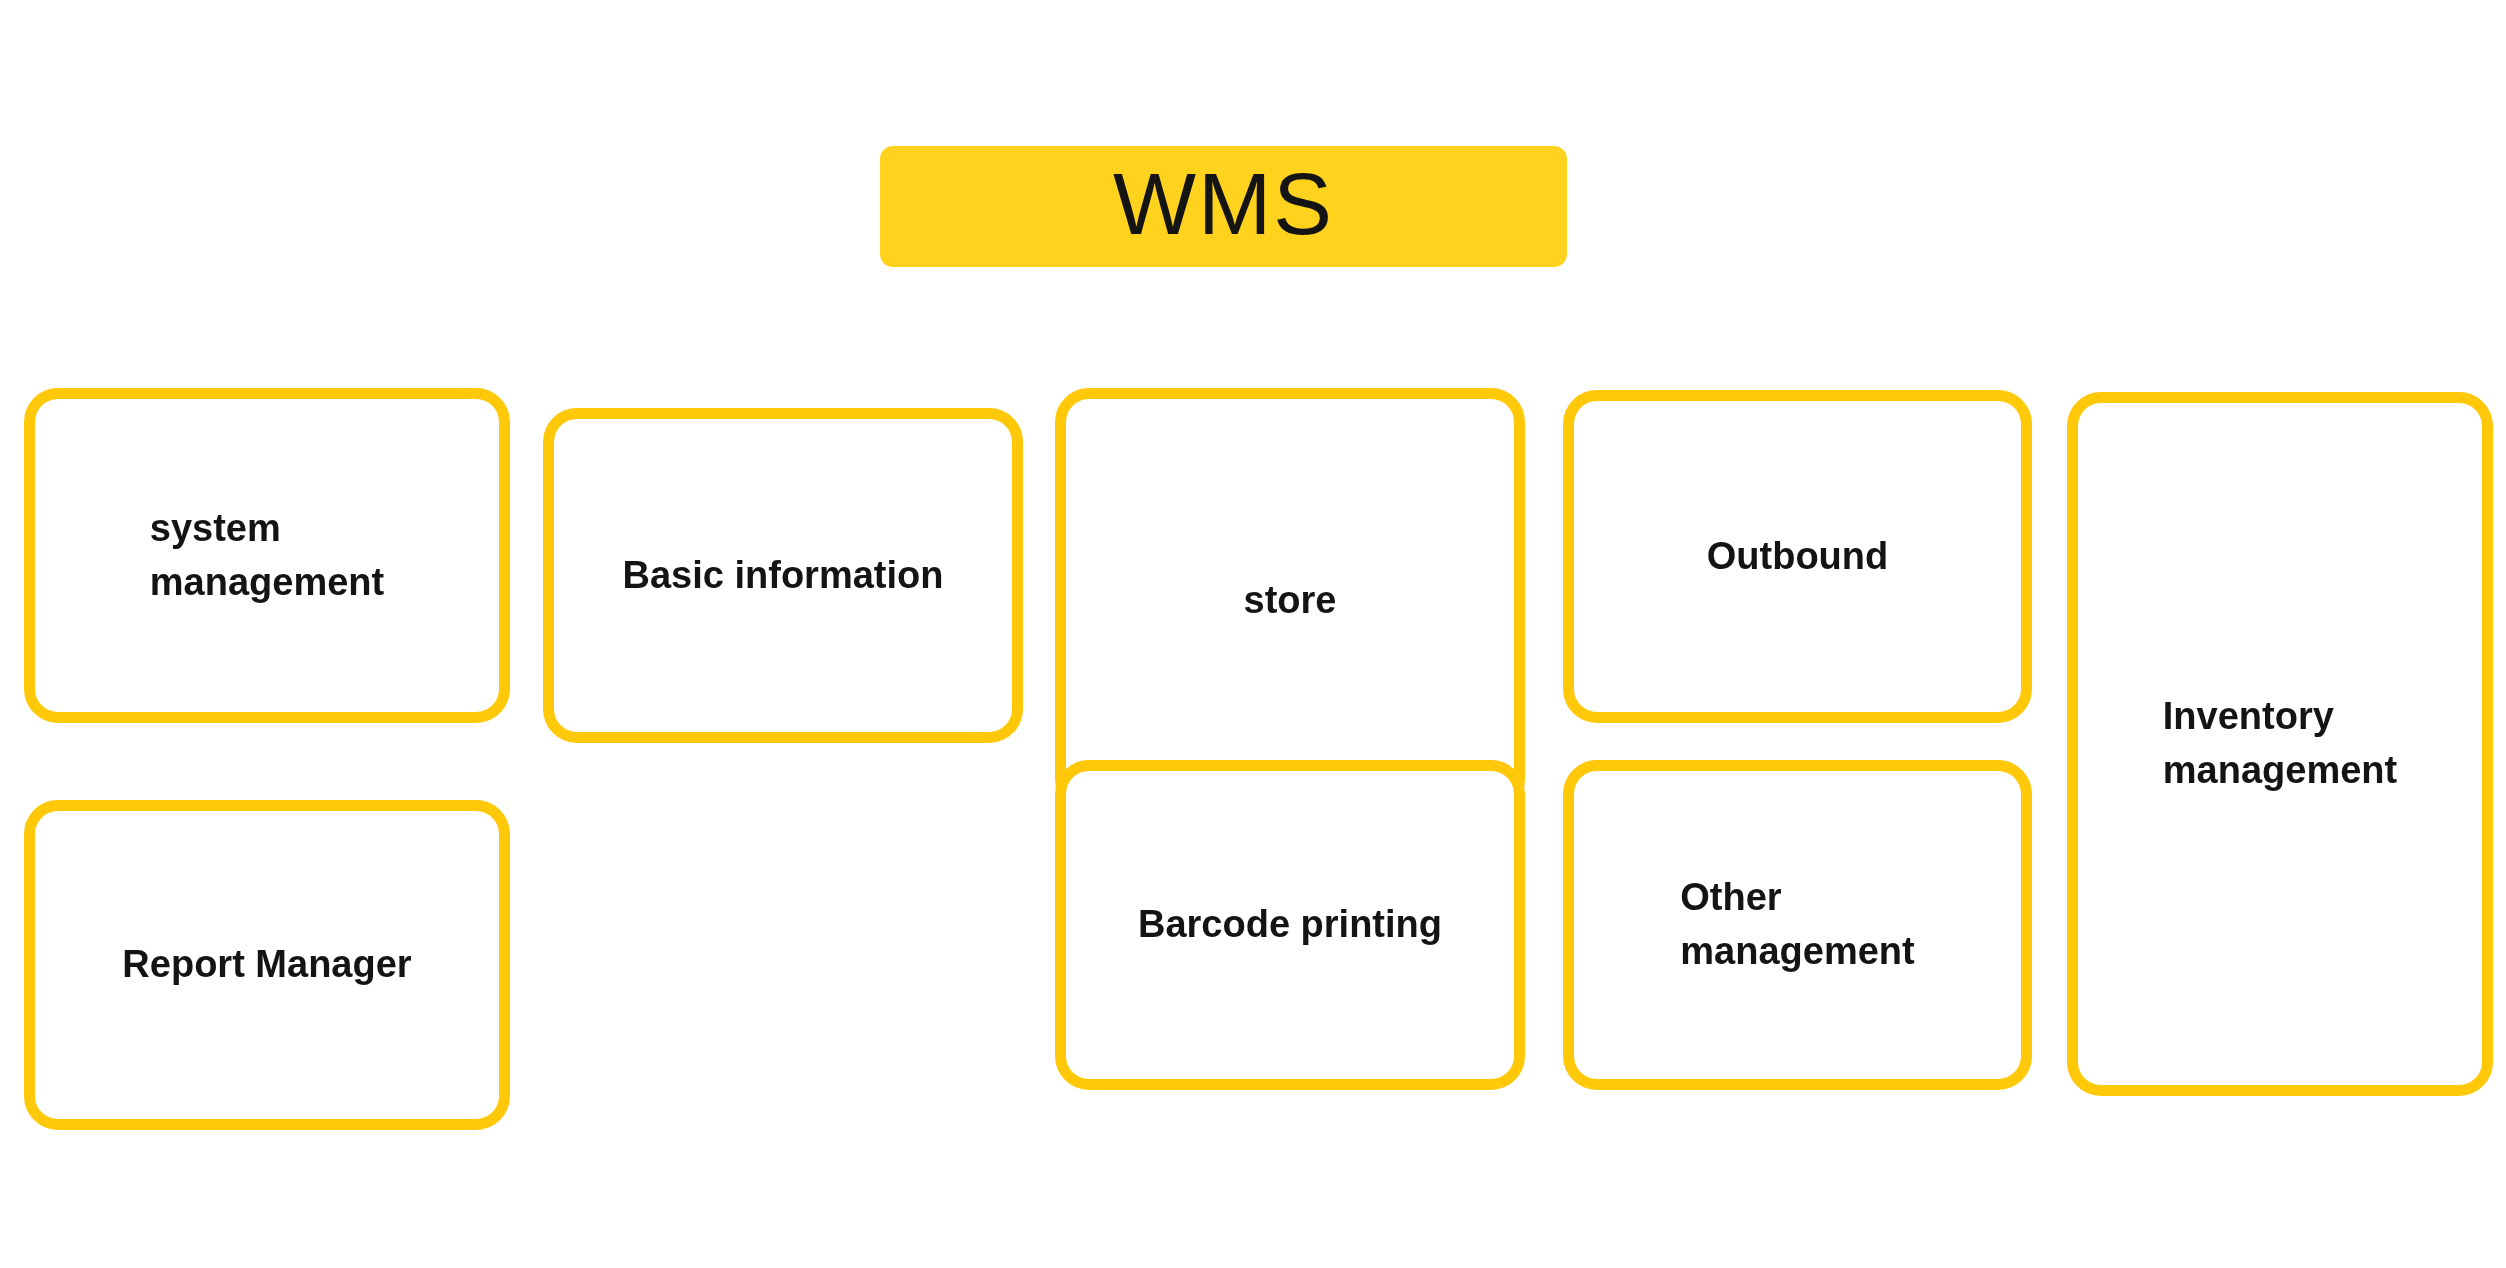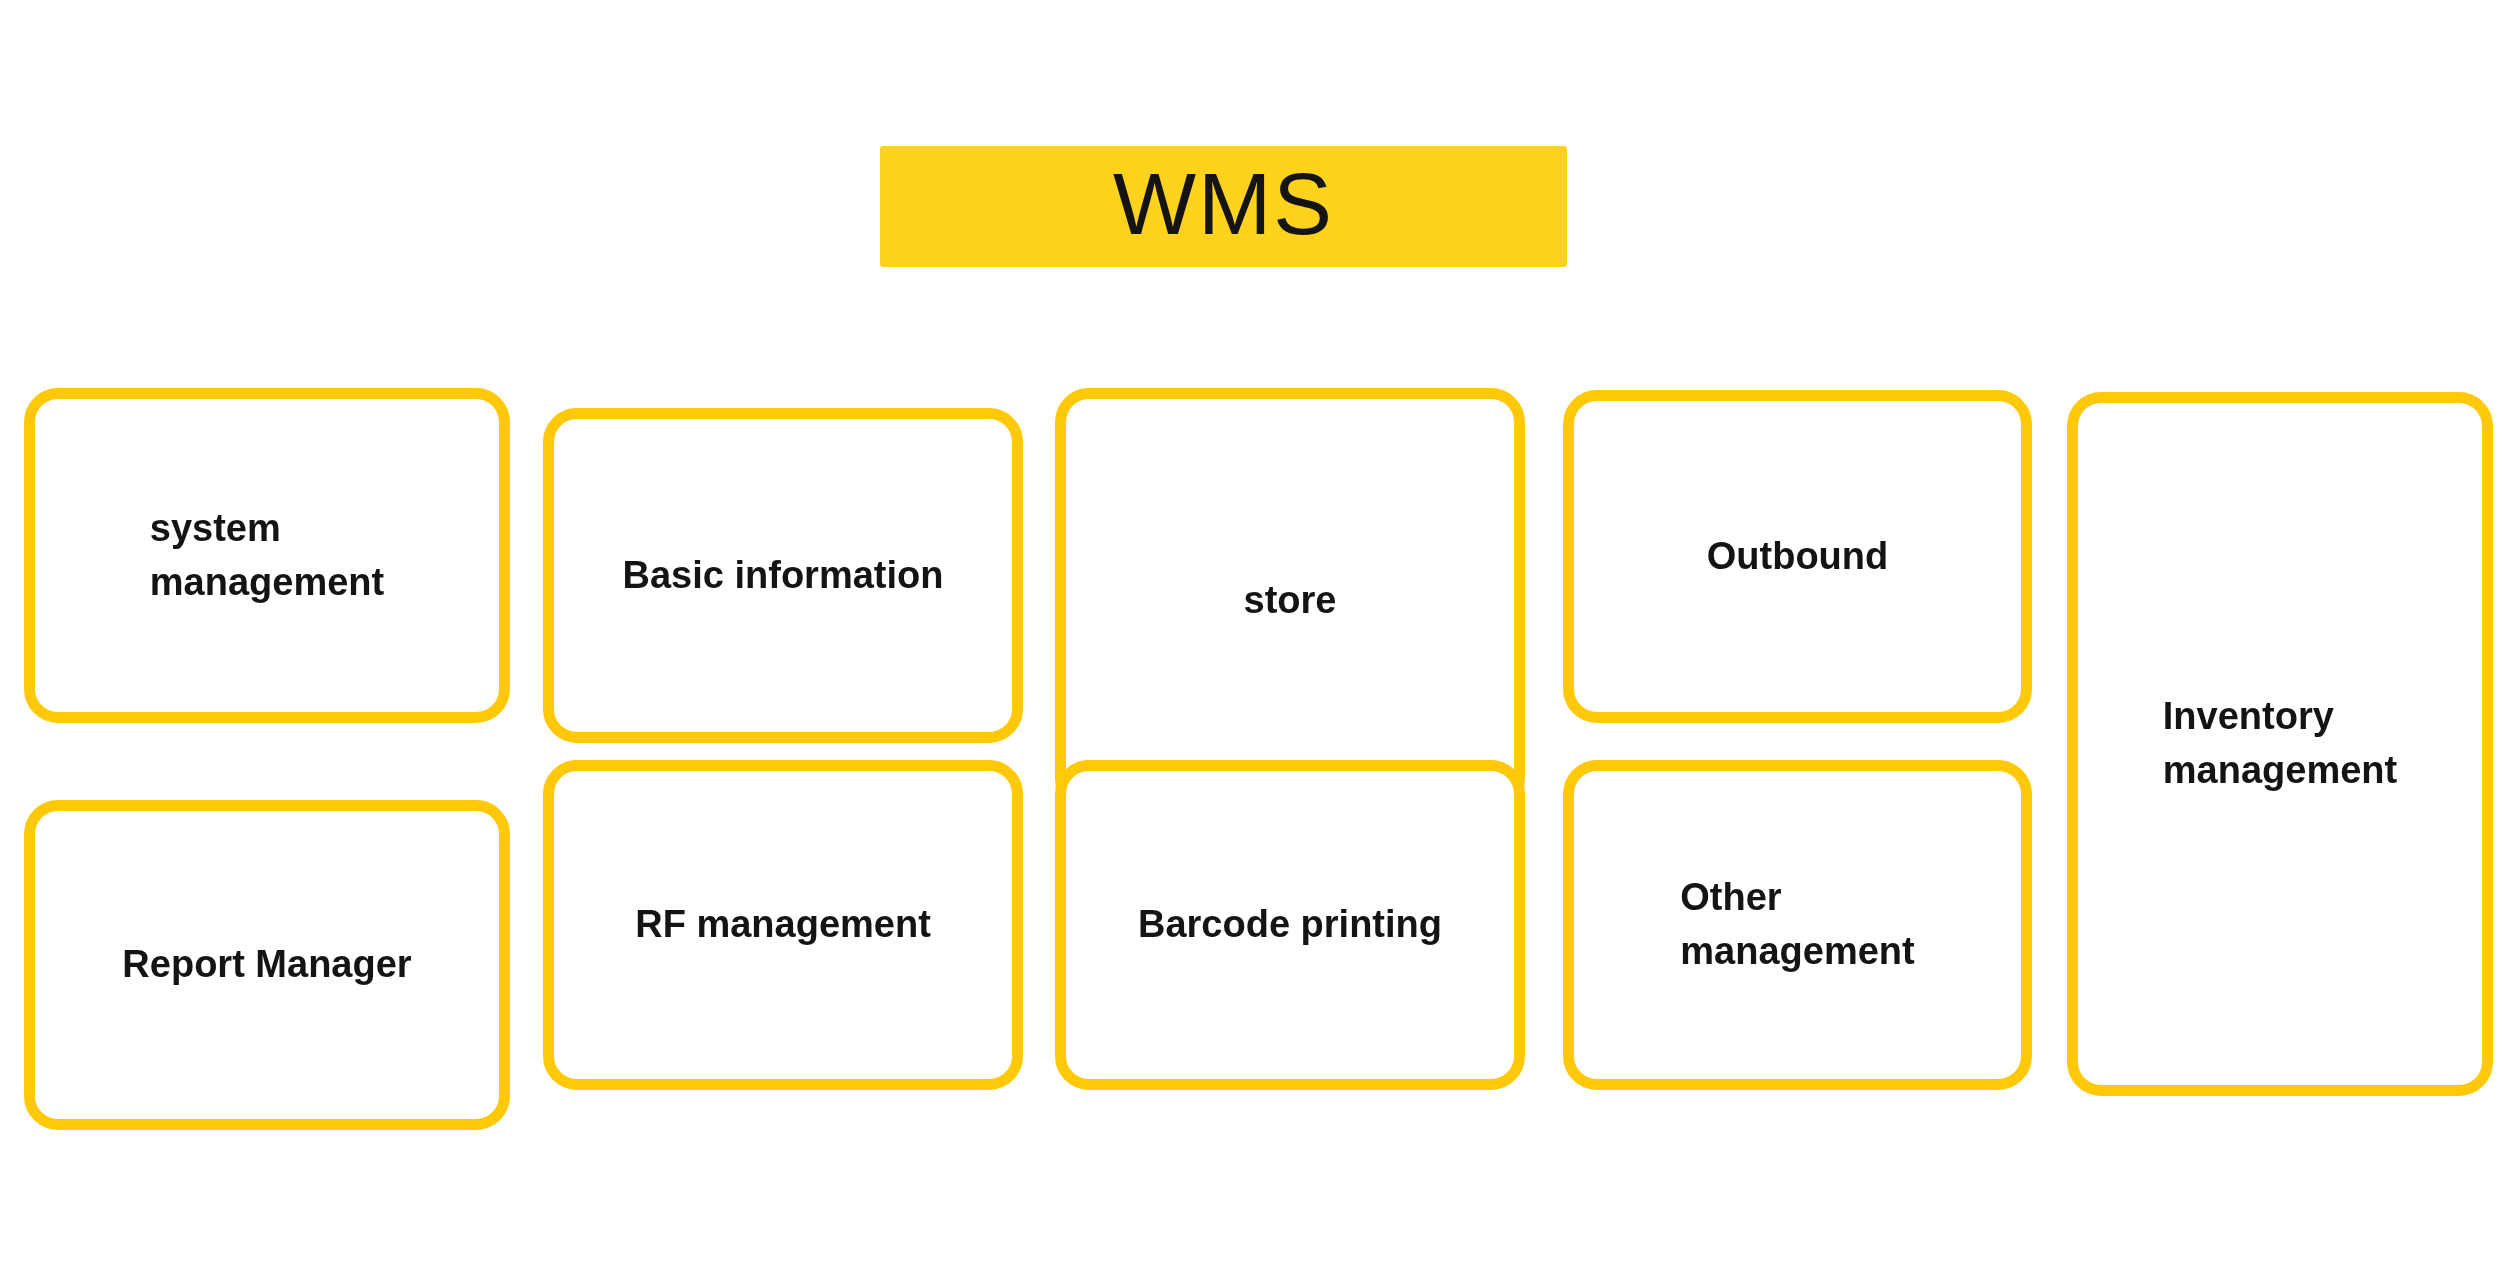--- a/index.html
+++ b/index.html
@@ -18,21 +18,21 @@
     position: absolute;
     inset: 0;
   }
   .wms-header {
     position: absolute;
     left: 880px;
     top: 146px;
     width: 687px;
     height: 121px;
     background: var(--header-fill, #FFD21E);
-    border-radius: 3px;
+    border-radius: 13px;
     display: flex;
     align-items: center;
     justify-content: center;
   }
   .wms-header span {
     color: var(--header-text-color, #141414);
     font-size: 88px;
     font-weight: 400;
     letter-spacing: 2px;
     line-height: 1;
@@ -97,23 +97,20 @@
 
   <div class="card c5">
     <span class="card-label">Inventory
 management</span>
   </div>
 
   <div class="card c6">
     <span class="card-label">Report Manager</span>
   </div>
 
-  <div class="card c7">
-    <span class="card-label">RF management</span>
-  </div>
 
   <div class="card c8">
     <span class="card-label">Barcode printing</span>
   </div>
 
   <div class="card c9">
     <span class="card-label">Other
 management</span>
   </div>
 

